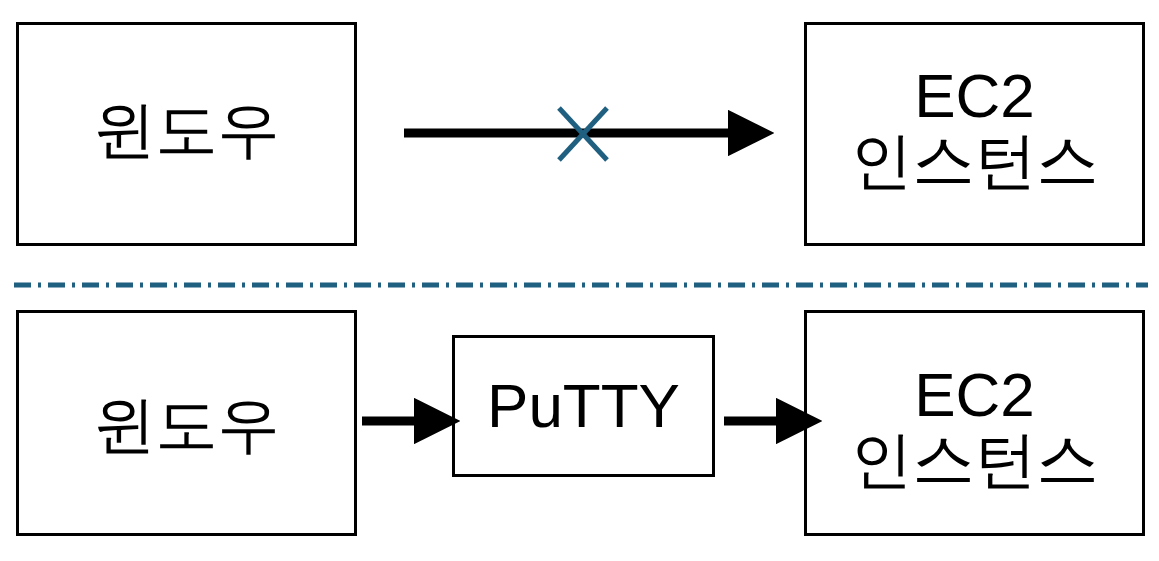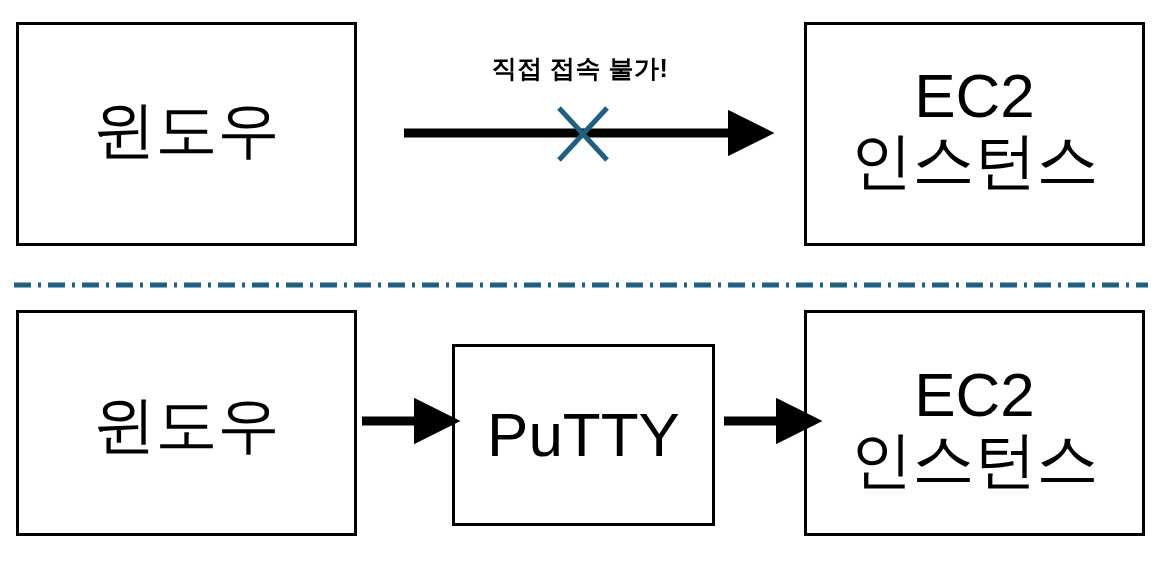--- a/index.html
+++ b/index.html
@@ -65,23 +65,23 @@
     width: 341px;
     height: 226px;
   }
   #box-windows-bottom .node-label {
     font-size: 62px;
     transform: translateY(2px);
   }
 
   #box-putty {
     left: 452px;
-    top: 344px;
+    top: 335px;
     width: 263px;
-    height: 182px;
+    height: 142px;
   }
   #box-putty .node-label {
     font-size: 62px;
     transform: translateY(0px);
   }
 
   #box-ec2-bottom {
     left: 804px;
     top: 310px;
     width: 341px;
@@ -118,21 +118,20 @@
 </style>
 </head>
 <body>
 
 <div id="canvas">
 
   <div class="node-box" id="box-windows-top">
     <div class="node-label">윈도우</div>
   </div>
 
-  <div id="blocked-label">직접 접속 불가!</div>
 
   <div class="node-box" id="box-ec2-top">
     <div class="node-label">
       <span>EC2</span><br>
       <span>인스턴스</span>
     </div>
   </div>
 
   <div class="node-box" id="box-windows-bottom">
     <div class="node-label">윈도우</div>

